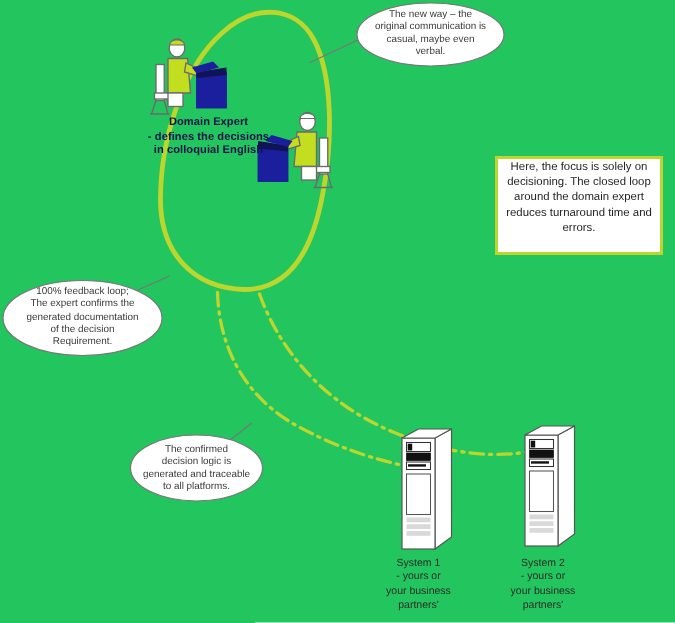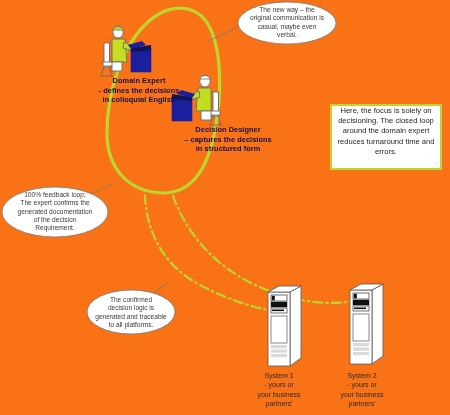--- a/index.html
+++ b/index.html
@@ -7,21 +7,21 @@
     padding: 0;
     background: #ffffff;
   }
   body {
     font-family: "Liberation Sans", sans-serif;
   }
   #canvas {
     position: relative;
     width: 450px;
     height: 415px;
-    background: #f97316;
+    background: #22c55e;
     overflow: hidden;
   }
 
   
   #lines-layer, #figs-layer {
     position: absolute;
     left: 0; top: 0;
     width: 450px; height: 415px;
   }
   #lines-layer { z-index: 1; }
@@ -198,23 +198,20 @@
       <rect x="353" y="343" width="16" height="3.2" fill="#d9d9d9"></rect>
       <rect x="353" y="347.5" width="16" height="3.2" fill="#d9d9d9"></rect>
       <rect x="353" y="352" width="16" height="3.2" fill="#d9d9d9"></rect>
     </g>
   </svg>
 
   <div class="actor-label" style="left:78px; top:76px; width:122px;">Domain Expert
 - defines the decisions
 in colloquial English</div>
 
-  <div class="actor-label" style="left:166px; top:125px; width:124px;">Decision Designer
-– captures the decisions
-in structured form</div>
 
   <div class="callout-text" style="left:240px; top:6px; width:94px;">The new way – the
 original communication is
 casual, maybe even
 verbal.</div>
 
   <div class="callout-text" style="left:5px; top:191px; width:100px;">100% feedback loop;
 The expert confirms the
 generated documentation
 of the decision

